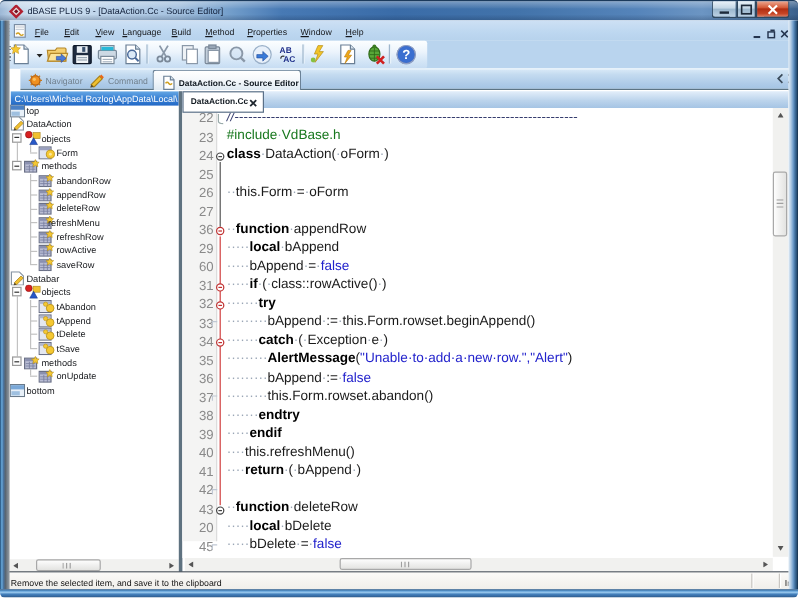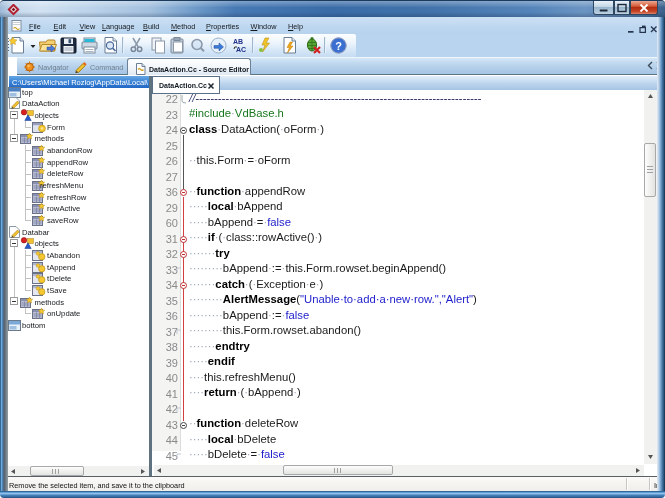--- a/index.html
+++ b/index.html
@@ -102,20 +102,21 @@
     <div id="title">
       <div class="shine"></div>
       <div class="shade"></div>
       <svg id="ticon" width="13" height="12">
         <g transform="rotate(45 6.5 5.5)">
           <rect x="2.2" y="1.2" width="8.6" height="8.6" fill="#b02030"></rect>
           <rect x="4.2" y="3.2" width="4.6" height="4.6" fill="#e8e0e0"></rect>
           <rect x="5.2" y="4.2" width="2.6" height="2.6" fill="#7a1020"></rect>
         </g>
       </svg>
+      <div id="ttext">dBASE PLUS 9 - [DataAction.Cc - Source Editor]</div>
       <div class="capbtn min">
         <svg class="g" width="9" height="9">
           <rect x="0" y="6" width="8" height="2" fill="#1d2a3a"></rect>
         </svg>
       </div>
       <div class="capbtn max">
         <svg class="g" width="10" height="10">
           <rect x="1" y="1.5" width="8" height="7" fill="none" stroke="#1d2a3a" stroke-width="1.4"></rect>
         </svg>
       </div>
@@ -575,21 +576,21 @@
         </div>
         <div class="cl" style="top:311.75px">
           <span class="num">42</span>
           <span class="code"></span>
         </div>
         <div class="cl" style="top:327.25px">
           <span class="num">43</span>
           <span class="code"><span class="wd">··</span><span class="kw">function</span><span class="wd">·</span>deleteRow</span>
         </div>
         <div class="cl" style="top:342.75px">
-          <span class="num">44</span>
+          <span class="num">20</span>
           <span class="code"><span class="wd">·····</span><span class="kw">local</span><span class="wd">·</span>bDelete</span>
         </div>
         <div class="cl" style="top:358.25px">
           <span class="num">45</span>
           <span class="code"><span class="wd">·····</span>bDelete<span class="wd">·</span>=<span class="wd">·</span><span class="bl">false</span></span>
         </div>
         <div class="fvline" style="left:31px;top:44.5px;height:54.0px;background:#555"></div>
         <div class="fvline" style="left:31px;top:106.5px;height:224.5px;background:#d04040"></div>
         <div class="foldc dark" style="left:28px;top:37.0px"></div>
         <div class="foldc red" style="left:28px;top:99.0px"></div>

